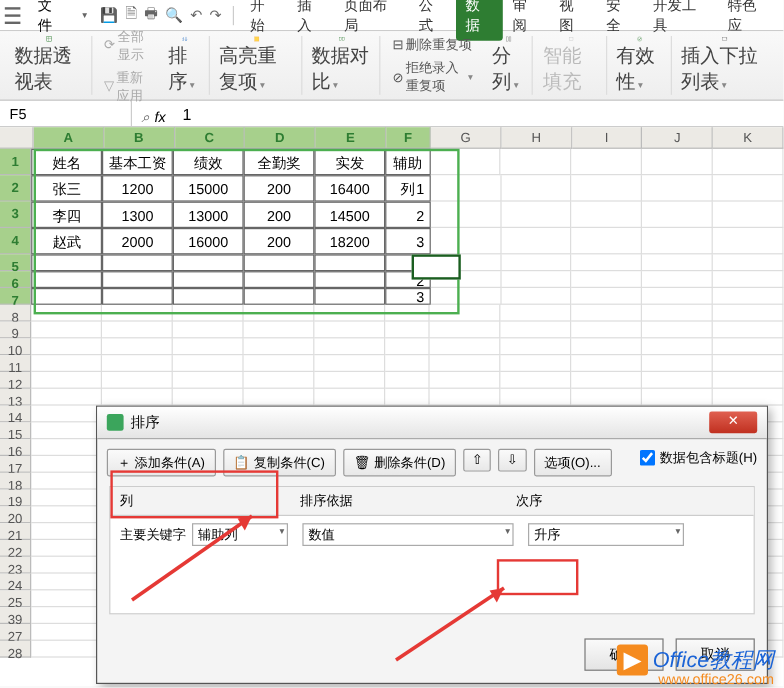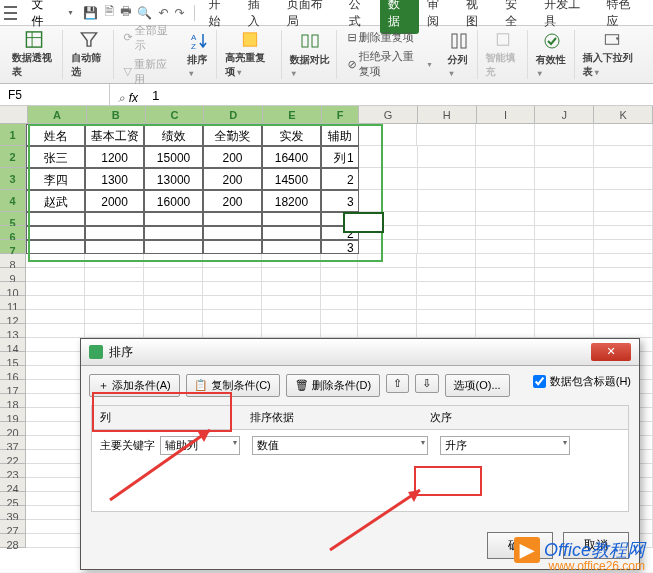--- a/index.html
+++ b/index.html
@@ -12,21 +12,21 @@
     .title-bar .dropdown-arrow { margin-right: 8px; font-size: 8px; color: #666; }
     .title-bar .qat-icon { margin: 0 3px; color: #666; cursor: pointer; }
     .title-bar .divider { width: 1px; height: 16px; background: #ccc; margin: 0 6px; }
     .title-bar .tab { padding: 4px 8px; color: #333; cursor: pointer; }
     .title-bar .tab.active { background: #2e7d32; color: #fff; border-radius: 3px; }
     
     .ribbon { background: linear-gradient(#f9f9f9, #eee); border-bottom: 1px solid #bbb; height: 58px; display: flex; align-items: center; padding: 4px 6px; gap: 2px; }
     .ribbon-group { display: flex; flex-direction: column; align-items: center; padding: 0 6px; border-right: 1px solid #ddd; height: 100%; justify-content: center; }
     .ribbon-group.no-border { border-right: none; }
     .ribbon-icon { width: 20px; height: 20px; display: inline-block; }
-    .ribbon-label { font-size: 10px; color: #444; margin-top: 2px; font-weight: bold; }
+    .ribbon-label { font-size: 16px; color: #444; margin-top: 2px; }
     .ribbon-sub { display: flex; flex-direction: column; padding: 0 4px; font-size: 11px; color: #555; }
     .ribbon-sub-item { padding: 2px 4px; display: flex; align-items: center; gap: 2px; }
     .ribbon-sub-item.disabled { color: #aaa; }
     .dd::after { content: "▾"; font-size: 8px; margin-left: 2px; color: #888; }
     
     .cellref-bar { background: #fff; border-bottom: 1px solid #ccc; height: 22px; display: flex; align-items: flex-end; }
     .name-box { width: 110px; border-right: 1px solid #ccc; padding: 2px 8px; height: 100%; display:flex; align-items:center; }
     .fx-area { display: flex; align-items: center; padding: 0 8px; gap: 4px; }
     .fx-input { flex: 1; border: none; outline: none; padding: 2px 6px; }
     
@@ -116,26 +116,20 @@
 
 <div class="ribbon">
   <div class="ribbon-group">
     <svg class="ribbon-icon" viewBox="0 0 20 20">
         <rect x="2" y="2" width="16" height="16" fill="none" stroke="#2e7d32" stroke-width="1.5"></rect>
         <line x1="2" y1="8" x2="18" y2="8" stroke="#2e7d32"></line>
         <line x1="8" y1="2" x2="8" y2="18" stroke="#2e7d32"></line>
       </svg>
     <span class="ribbon-label">数据透视表</span>
   </div>
-  <div class="ribbon-group">
-    <svg class="ribbon-icon" viewBox="0 0 20 20">
-        <polygon points="2,3 18,3 12,11 12,17 8,17 8,11" fill="none" stroke="#555" stroke-width="1.5"></polygon>
-      </svg>
-    <span class="ribbon-label">自动筛选</span>
-  </div>
   <div class="ribbon-sub no-border">
     <span class="ribbon-sub-item disabled">
         <span>⟳</span>
         <span>全部显示</span>
       </span>
     <span class="ribbon-sub-item disabled">
         <span>▽</span>
         <span>重新应用</span>
       </span>
   </div>
@@ -498,21 +492,21 @@
         <div class="cell sh"></div>
         <div class="cell sh"></div>
         <div class="cell sh short"></div>
         <div class="cell sh"></div>
         <div class="cell sh"></div>
         <div class="cell sh"></div>
         <div class="cell sh"></div>
         <div class="cell sh"></div>
       </div>
       <div class="row">
-        <div class="row-header short">37</div>
+        <div class="row-header short">21</div>
         <div class="cell sh"></div>
         <div class="cell sh"></div>
         <div class="cell sh"></div>
         <div class="cell sh"></div>
         <div class="cell sh"></div>
         <div class="cell sh short"></div>
         <div class="cell sh"></div>
         <div class="cell sh"></div>
         <div class="cell sh"></div>
         <div class="cell sh"></div>

